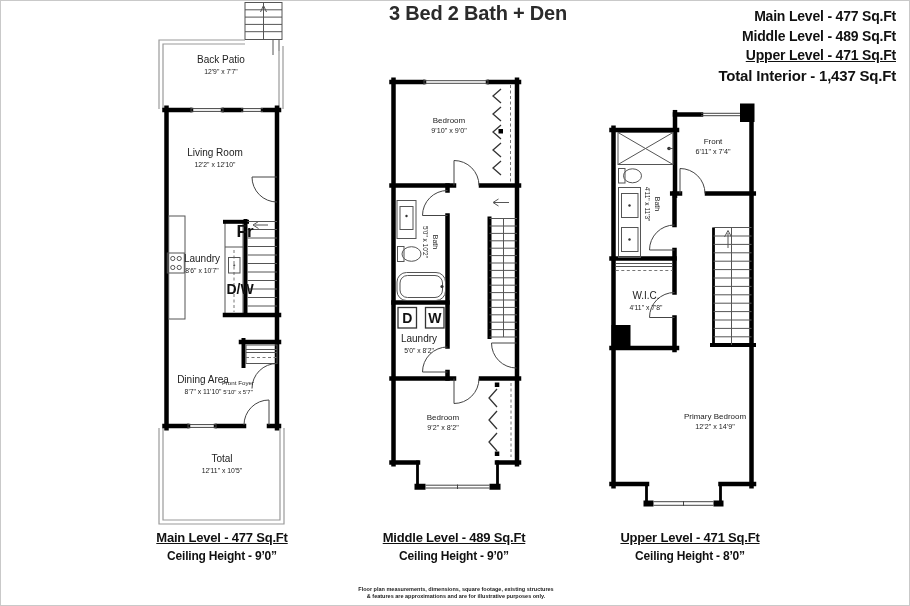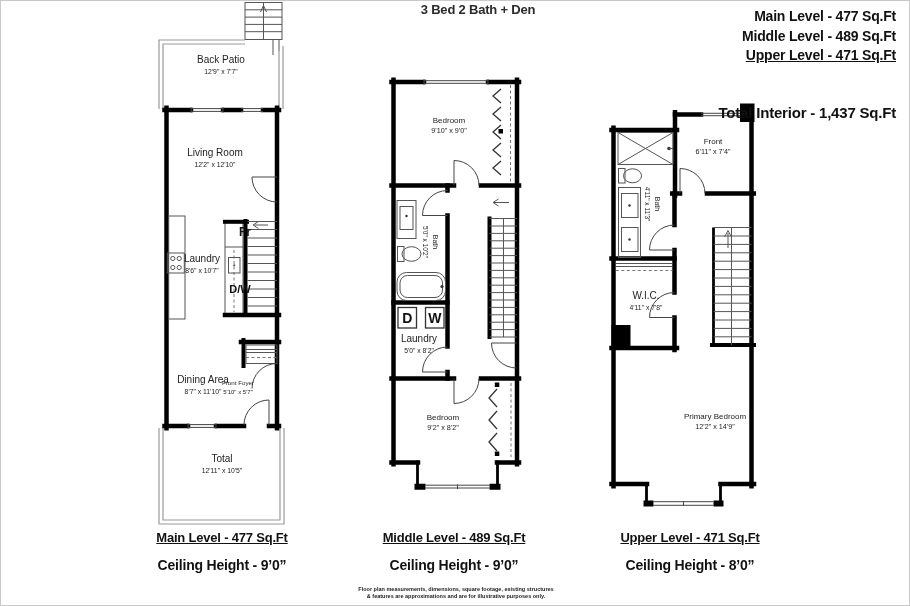--- a/index.html
+++ b/index.html
@@ -14,44 +14,44 @@
   .post{stroke:#000;stroke-width:6;fill:none}
   .thin{stroke:#555;stroke-width:1;fill:none}
   .thin2{stroke:#333;stroke-width:1.3;fill:none}
   .dash{stroke:#777;stroke-width:1;fill:none;stroke-dasharray:3 2.5}
   .arc{stroke:#444;stroke-width:1;fill:none}
   .win{stroke:#444;stroke-width:1;fill:none}
   .patio{stroke:#9a9a9a;stroke-width:1.2;fill:none}
 
   
   .page-title{position:absolute;left:477px;top:1px;transform:translateX(-50%);
-      font-size:13px;font-weight:600;color:#2b2b2b;white-space:nowrap;letter-spacing:-.2px;}
+      font-size:20px;font-weight:600;color:#2b2b2b;white-space:nowrap;letter-spacing:-.2px;}
   .summary{position:absolute;right:13px;top:6px;text-align:right;font-weight:bold;
       font-size:14px;line-height:19.5px;letter-spacing:-.2px;white-space:nowrap;}
   .s-underline{text-decoration:underline;}
-  .s-total{font-size:15px;margin-top:37px;}
+  .s-total{font-size:15px;}
   .room-label{position:absolute;transform:translate(-50%,-50%);text-align:center;
       color:#222;white-space:nowrap;line-height:1.4;}
   .room-label.vert{transform:translate(-50%,-50%) rotate(90deg);}
   .rn{display:block;font-size:10px;}
   .rd{display:block;font-size:6.8px;}
   .md .rn{font-size:8px;}
   .md .rd{font-size:7.2px;}
   .sm .rn{font-size:6.2px;}
   .sm .rd{font-size:6px;}
   .vert .rn{font-size:7px;}
   .vert .rd{font-size:6.5px;}
   .appliance{position:absolute;transform:translate(-50%,-50%);font-weight:bold;color:#111;white-space:nowrap;}
-  .app-fr{font-size:12px;padding-left:44px;}
-  .app-dw{font-size:11px;padding-left:38px;}
+  .app-fr{font-size:17px;padding-left:44px;}
+  .app-dw{font-size:14px;padding-left:38px;}
   .app-letter{font-size:14px;}
   .plan-caption{position:absolute;top:529px;transform:translateX(-50%);text-align:center;
       font-weight:bold;letter-spacing:-.2px;white-space:nowrap;}
   .cap1{font-size:13px;text-decoration:underline;}
-  .cap2{font-size:14px;margin-top:12px;}
+  .cap2{font-size:12px;margin-top:4px;}
   .disclaimer{position:absolute;left:455px;top:585px;transform:translateX(-50%);text-align:center;
       font-size:5.5px;line-height:6.5px;font-weight:bold;color:#222;white-space:nowrap;}
 </style>
 </head>
 <body>
 
 <div class="canvas">
 
   <svg width="910" height="606" viewBox="0 0 910 606">
 

